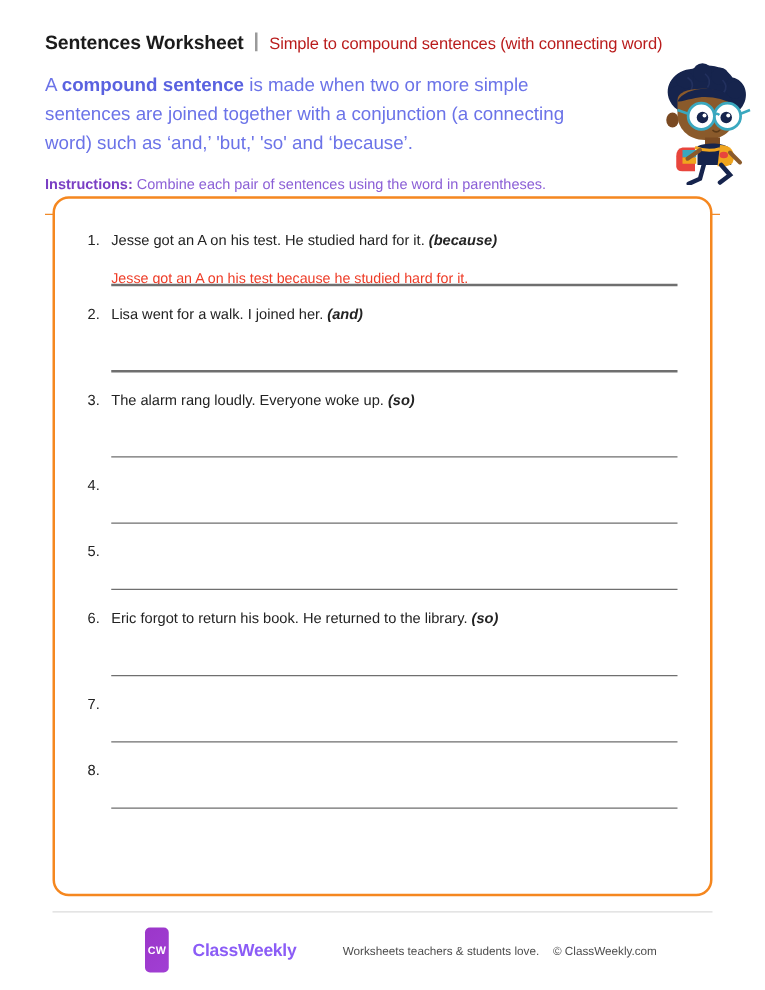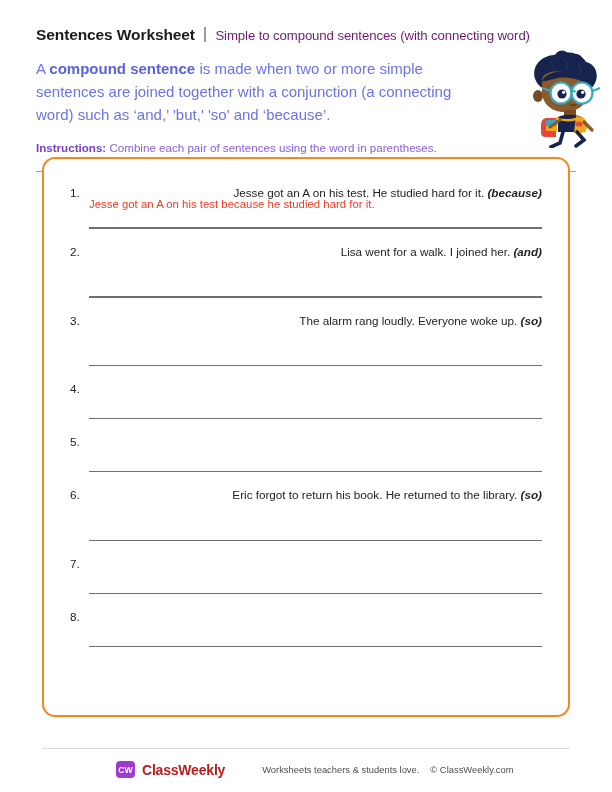--- a/index.html
+++ b/index.html
@@ -46,21 +46,21 @@
     display: inline-block;
     width: 2.5px;
     height: 15px;
     background: #9a9a9a;
     position: relative;
     top: 2px;
   }
   .title-sub {
     font-size: 13.2px;
     font-weight: normal;
-    color: #701a75;
+    color: #b91c1c;
     letter-spacing: -0.1px;
   }
 
   .intro {
     margin-top: 14px;
     font-size: 15px;
     line-height: 1.52;
     color: #6b73e8;
     max-width: 452px;
   }
@@ -124,21 +124,20 @@
   .q-num {
     width: 19px;
     flex: 0 0 19px;
     font-size: 11.7px;
     line-height: 1.35;
     color: #232323;
     text-align: left;
   }
   .q-body {
     flex: 1 1 auto;
-    text-align: right;
   }
   .q-text {
     font-size: 11.7px;
     line-height: 1.35;
     color: #232323;
   }
   .q-conj {
     font-style: italic;
     font-weight: bold;
     color: #232323;
@@ -147,21 +146,21 @@
   .answer-zone {
     position: relative;
     height: 42px;
   }
   .answer-zone.filled {
     height: 32px;
   }
   .answer-text {
     position: absolute;
     left: 0;
-    bottom: 21px;
+    bottom: 2px;
     font-size: 11.4px;
     line-height: 1.3;
     color: #ee3b26;
   }
   .answer-line {
     position: absolute;
     left: 0;
     right: 0;
     bottom: 4px;
     height: 1.6px;
@@ -181,37 +180,37 @@
     width: 100%;
   }
   .footer-content {
     display: flex;
     align-items: center;
     margin-top: 12px;
     padding-left: 74px;
   }
   .logo-badge {
     width: 19px;
-    height: 17px;
+    height: 36px;
     border-radius: 4px;
     background: linear-gradient(135deg, #9b36c9 0%, #a13fd4 100%);
     color: #ffffff;
     font-size: 8.6px;
     font-weight: bold;
     display: flex;
     align-items: center;
     justify-content: center;
     letter-spacing: 0.2px;
     flex: 0 0 auto;
   }
   .logo-word {
-    margin-left: 7px;
+    margin-left: 19px;
     font-size: 14px;
     font-weight: bold;
-    color: #b91c1c;
+    color: #8b5cf6;
     letter-spacing: -0.2px;
   }
   .footer-tagline {
     margin-left: 37px;
     font-size: 9.4px;
     color: #4d4d4d;
     white-space: nowrap;
   }
   .footer-copy {
     margin-left: 11px;

